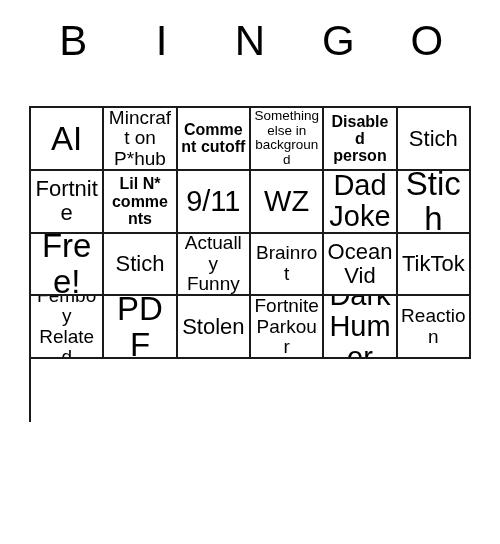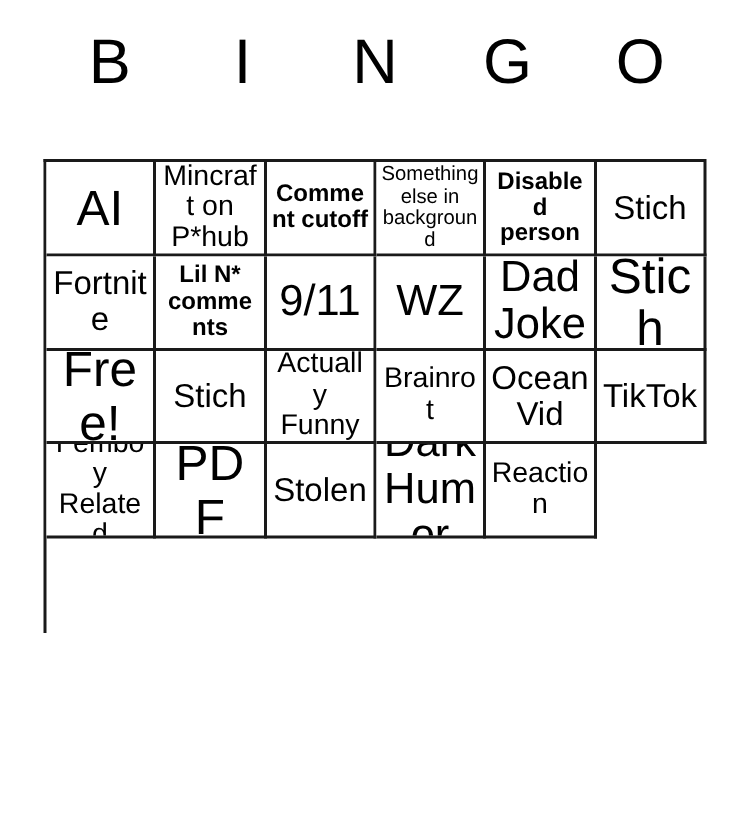--- a/index.html
+++ b/index.html
@@ -153,20 +153,23 @@
       <div class="cell">
         <span class="cell-text fs-sm">Femboy Related</span>
       </div>
       <div class="cell">
         <span class="cell-text fs-xl">PDF</span>
       </div>
       <div class="cell">
         <span class="cell-text fs-md">Stolen</span>
       </div>
       <div class="cell">
+        <span class="cell-text fs-sm">Fortnite Parkour</span>
+      </div>
+      <div class="cell">
         <span class="cell-text fs-lg">Dark Humor</span>
       </div>
       <div class="cell">
         <span class="cell-text fs-sm">Reaction</span>
       </div>
     </div>
 
 </div>
 
 </body></html>

